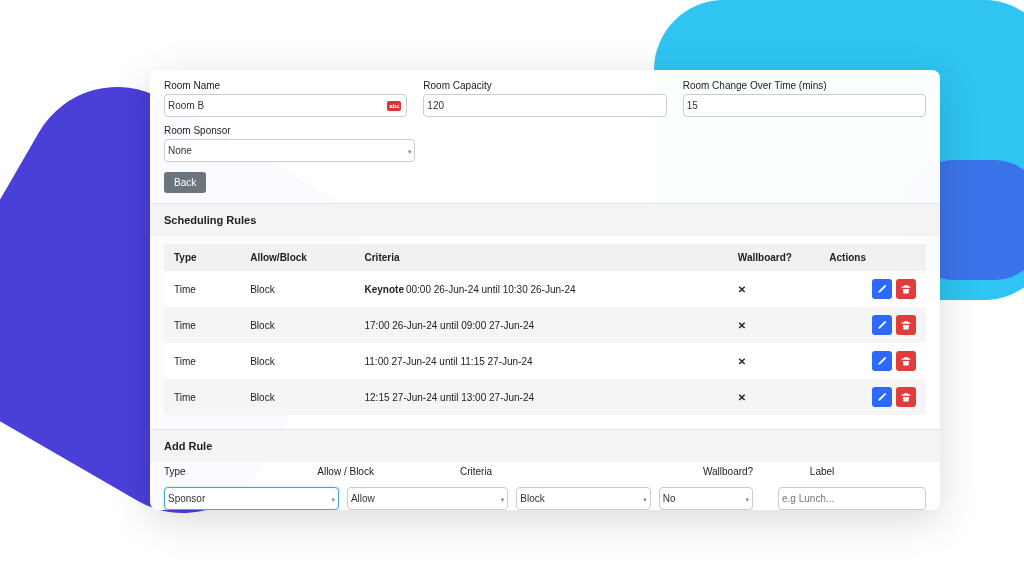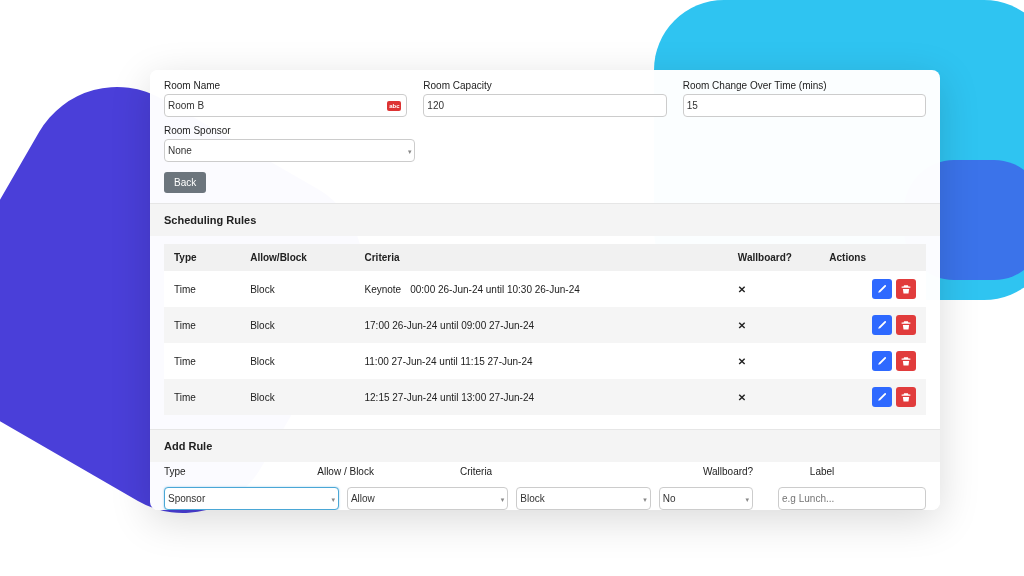--- a/index.html
+++ b/index.html
@@ -92,21 +92,21 @@
   .table { width: 100%; border-collapse: collapse; font-size: 10px; }
   .table th, .table td { text-align: left; padding: 8px 10px; }
   .table thead th { background: #f1f1f1; font-weight: bold; }
   .table tbody tr:nth-child(even) td { background: #f5f5f5; }
   .table tbody tr:nth-child(odd) td { background: #fff; }
   .col-type    { width: 10%; }
   .col-allow   { width: 15%; }
   .col-crit    { width: 49%; }
   .col-wall    { width: 12%; }
   .col-actions { width: 14%; text-align: right; }
-  .keynote-tag { font-weight: normal; margin-right: 9px; }
+  .keynote-tag { font-weight: bold; margin-right: 2px; }
   .x-mark { font-weight: bold; }
   .action-btns { display: flex; gap: 4px; justify-content: flex-end; }
   .icon-btn {
     width: 20px; height: 20px;
     border-radius: 3px;
     display: flex; align-items: center; justify-content: center;
     cursor: pointer; border: none;
   }
   .icon-btn.edit  { background: #2e69ff; }
   .icon-btn.delete{ background: #e13c3c; }

